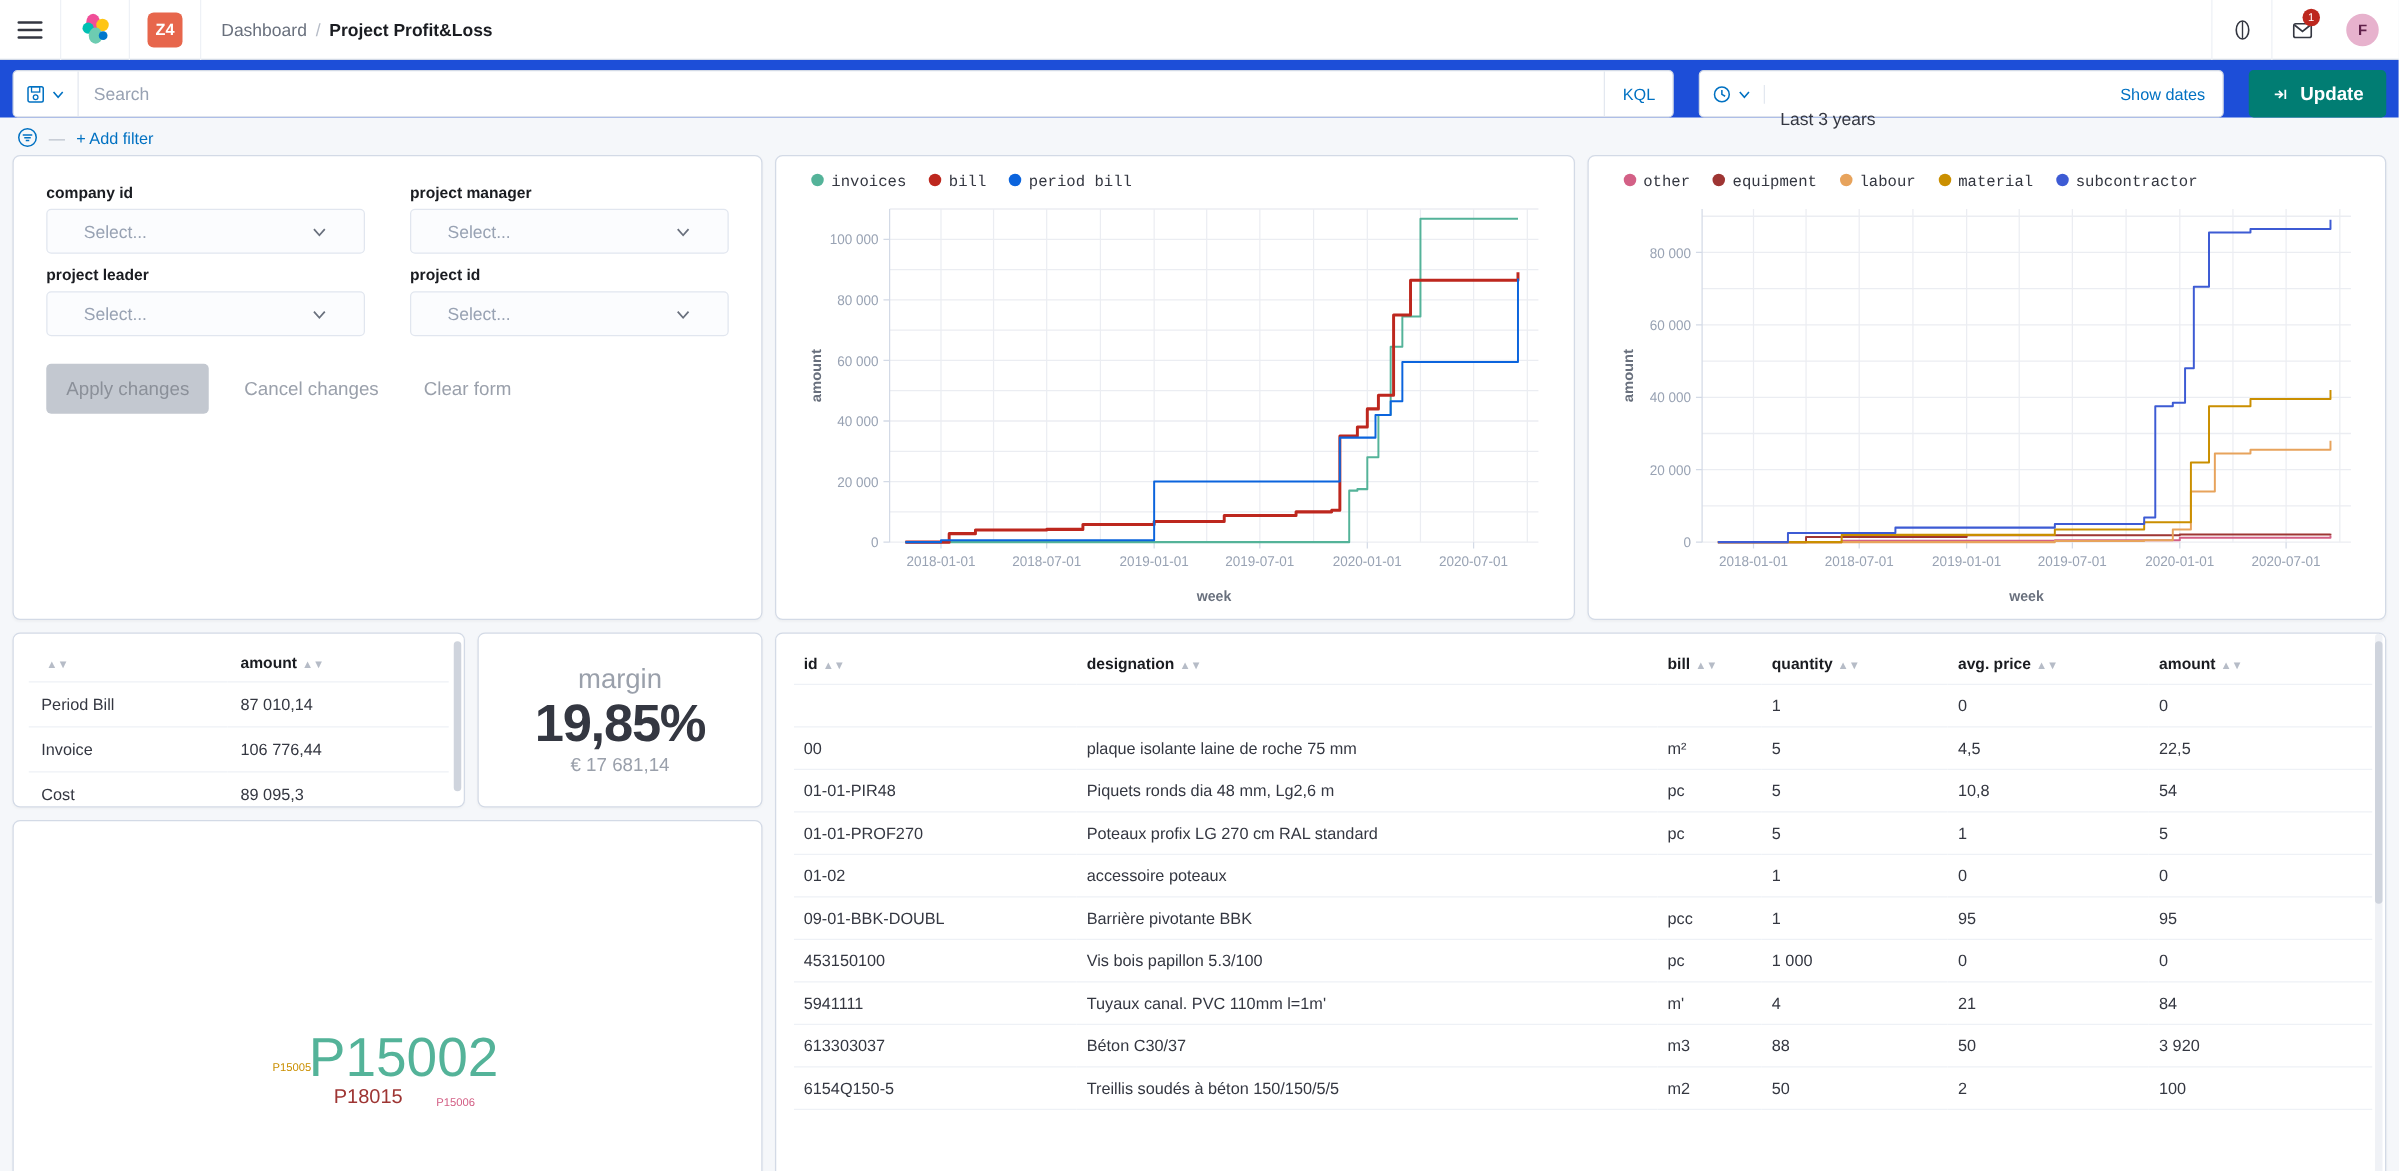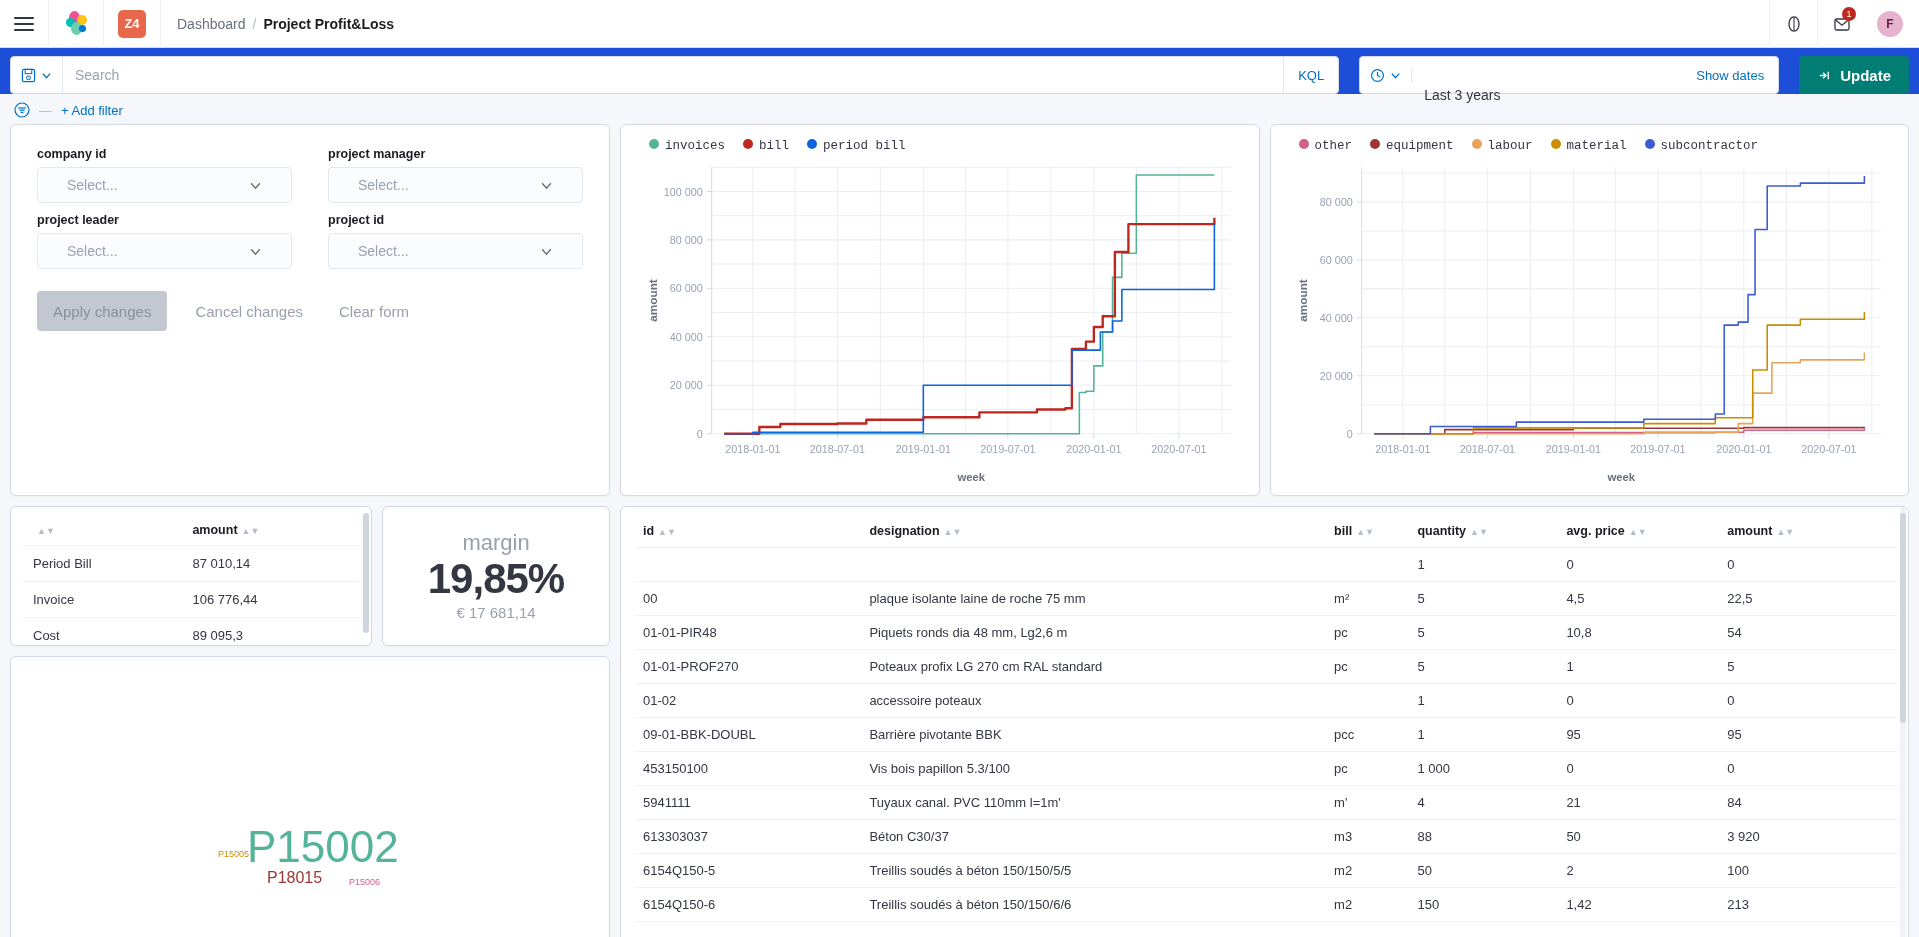--- a/index.html
+++ b/index.html
@@ -560,28 +560,20 @@
                 <td>3 920</td>
               </tr>
               <tr>
                 <td>6154Q150-5</td>
                 <td>Treillis soudés à béton 150/150/5/5</td>
                 <td>m2</td>
                 <td>50</td>
                 <td>2</td>
                 <td>100</td>
               </tr>
-              <tr>
-                <td>6154Q150-6</td>
-                <td>Treillis soudés à béton 150/150/6/6</td>
-                <td>m2</td>
-                <td>150</td>
-                <td>1,42</td>
-                <td>213</td>
-              </tr>
             </tbody>
         </table>
       </div>
       <div class="scroll-track"></div>
       <div class="scrollbar" style="height:210px;"></div>
     </div>
   </div>
 </div>
 
 </body></html>

